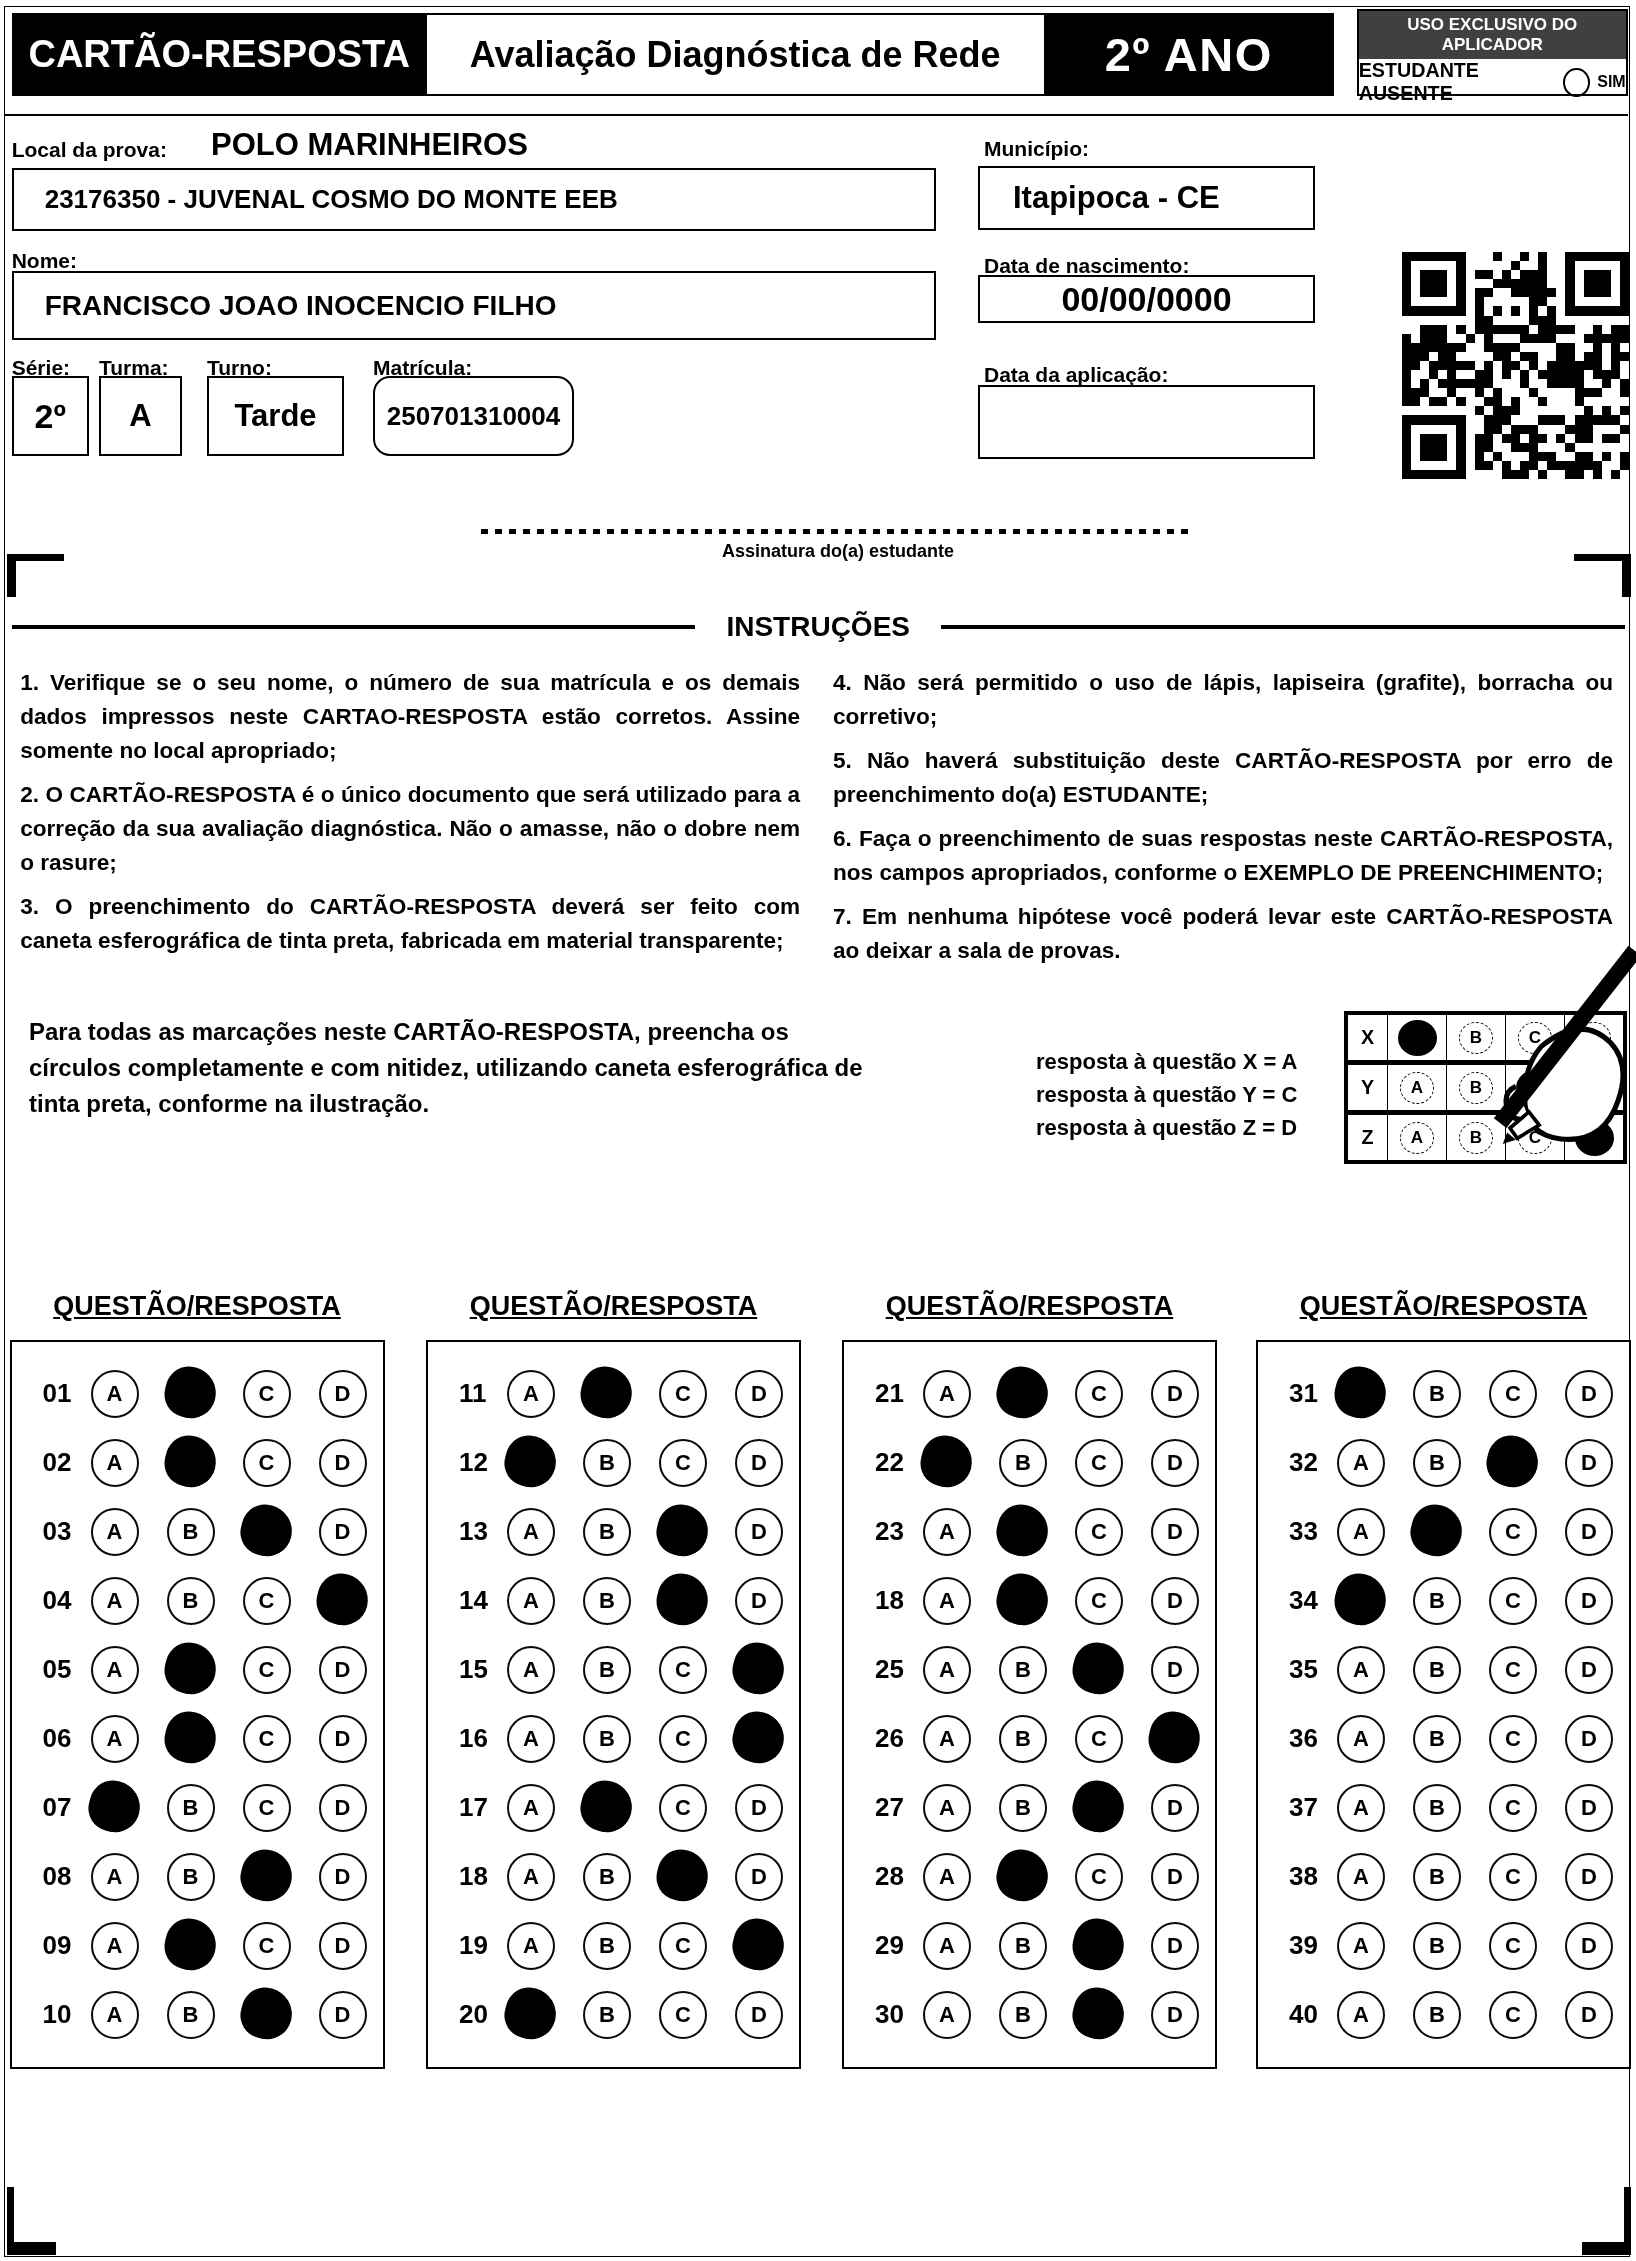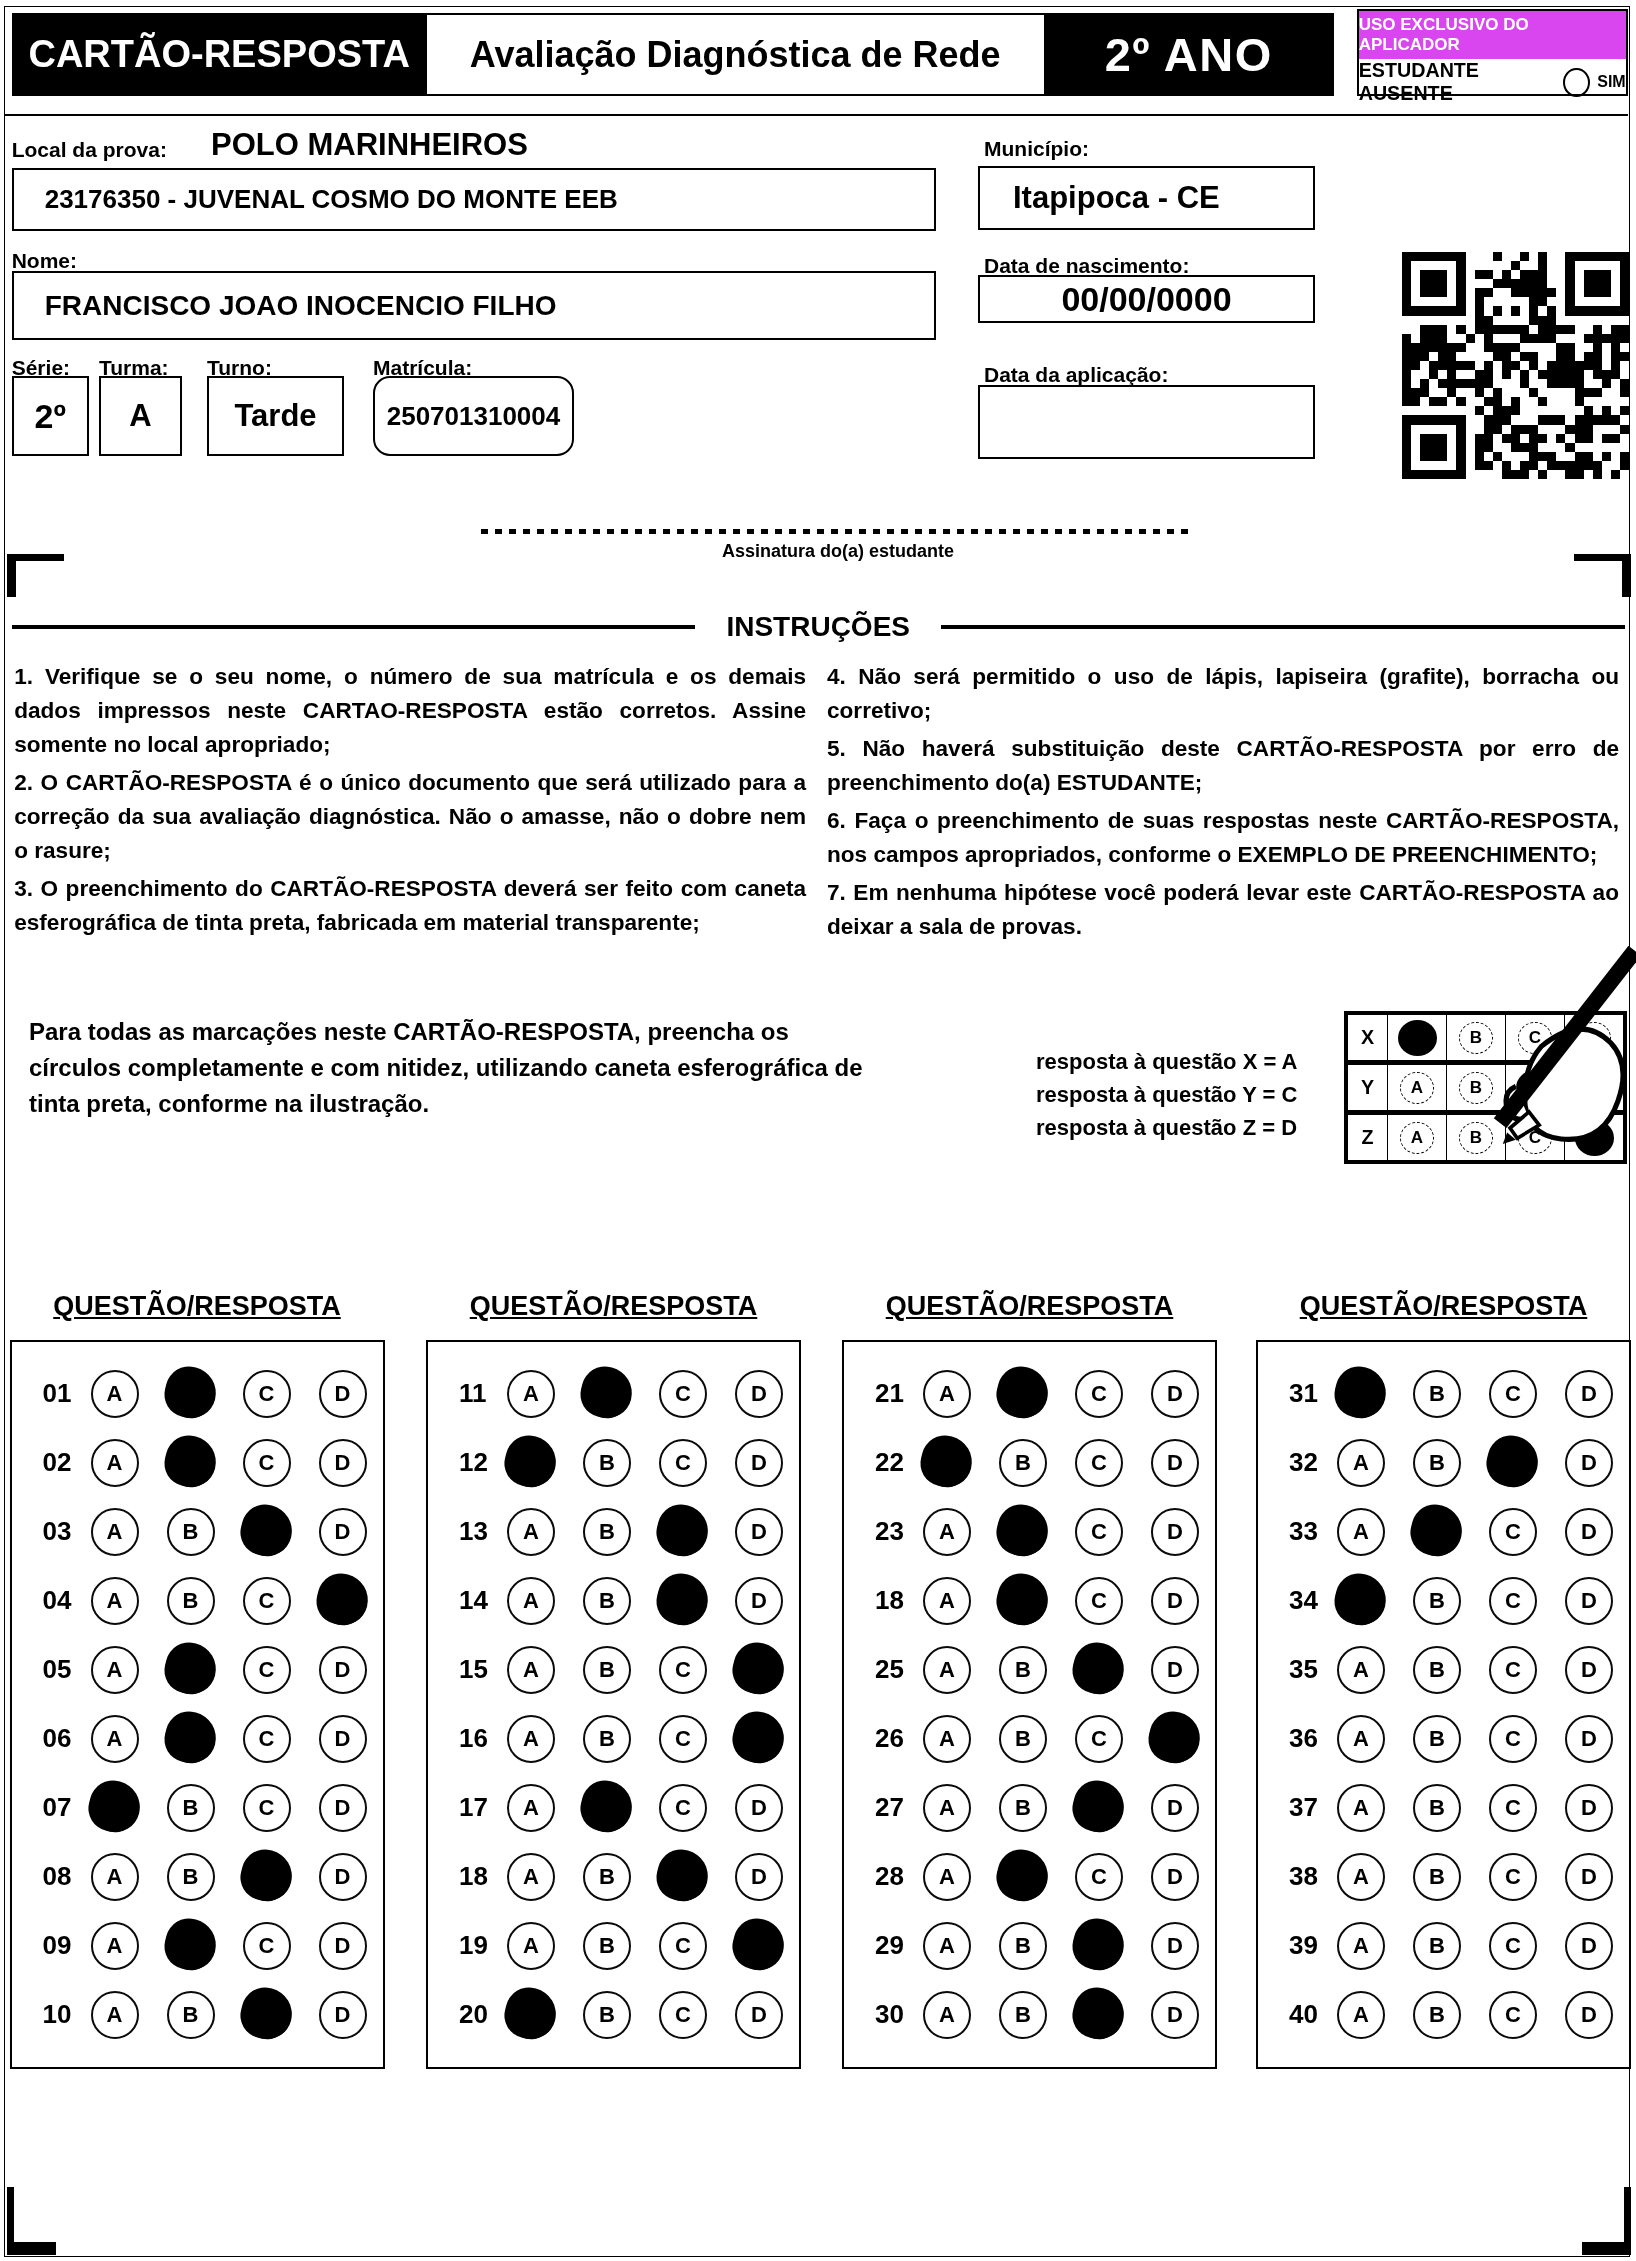--- a/index.html
+++ b/index.html
@@ -7,21 +7,21 @@
         font-family:"Liberation Sans",sans-serif;font-weight:700;color:#000;}
   .page-border{position:absolute;left:4.4px;top:5.8px;width:1624px;height:2249px;border:1.5px solid #000;}
 
   
   .hdr{position:absolute;left:11.7px;top:13px;height:83px;display:flex;}
   .hdr-card{width:415px;background:#000;color:#fff;display:flex;align-items:center;justify-content:center;font-size:38px;}
   .hdr-exam{width:617px;border-top:2.9px solid #000;border-bottom:2.9px solid #000;display:flex;align-items:center;justify-content:center;font-size:36px;box-sizing:border-box;}
   .hdr-grade{width:290px;background:#000;color:#fff;display:flex;align-items:center;justify-content:center;font-size:47px;letter-spacing:1.5px;}
   .hdr-gap{width:23px;}
   .hdr-uso{width:271px;border:2.9px solid #000;display:flex;flex-direction:column;margin-top:-4.4px;height:87px;box-sizing:border-box;background:#fff;}
-  .uso-title{background:#d946ef;color:#fff;text-align:left;font-size:17px;padding:4.4px 0;}
+  .uso-title{background:#404040;color:#fff;text-align:center;font-size:17px;padding:4.4px 0;}
   .uso-body{flex:1;display:flex;align-items:center;justify-content:center;gap:7.3px;font-size:19.7px;}
   .uso-circle{width:25px;height:25px;border:2.2px solid #000;border-radius:50%;display:inline-block;}
   .uso-sim{font-size:16px;}
   .hdr-line{position:absolute;left:4.4px;top:114px;width:1624px;border-top:2.2px solid #000;}
 
   
   .lbl{position:absolute;font-size:21px;}
   .fbox{position:absolute;border:2.9px solid #000;display:flex;align-items:center;box-sizing:border-box;background:#fff;}
   #local-value{position:absolute;left:211px;top:127px;font-size:31px;}
   #school-box{left:11.7px;top:168px;width:924px;height:63px;padding-left:31px;font-size:26px;}
@@ -47,21 +47,21 @@
   .cm-bl{left:7.3px;bottom:5.8px;width:42px;height:55px;border-left:7.3px solid #000;border-bottom:13px solid #000;}
   .cm-br{right:5.8px;bottom:5.8px;width:42px;height:55px;border-right:7.3px solid #000;border-bottom:13px solid #000;}
 
   
   .instr-hdr{position:absolute;left:11.7px;top:611px;width:1613px;display:flex;align-items:center;}
   .instr-rule{flex:1;height:3.6px;background:#000;}
   .instr-title{margin:0 31px;font-size:28px;}
   .instr-col{position:absolute;top:656px;width:800px;font-size:22.6px;line-height:34px;text-align:justify;}
   #instr-left{left:10.2px;}
   #instr-right{left:823px;}
-  .instr-item{margin:4px;}
+  .instr-item{margin:10px;}
 
   
   #example-text{position:absolute;left:29px;top:1014px;width:853px;font-size:24px;line-height:36px;}
   #example-legend{position:absolute;left:1036px;top:1045px;font-size:22px;line-height:33px;white-space:nowrap;}
   #example-grid{position:absolute;left:1344px;top:1011px;border:4.4px solid #000;background:#fff;}
   .ex-row{display:flex;border-bottom:5.1px solid #000;}
   .ex-row:last-child{border-bottom:none;}
   .ex-label{width:39px;display:flex;align-items:center;justify-content:center;font-size:19.7px;border-right:1.5px solid #000;}
   .ex-cell{width:58px;height:45px;display:flex;align-items:center;justify-content:center;border-right:1.5px solid #000;}
   .ex-cell:last-child{border-right:none;}

